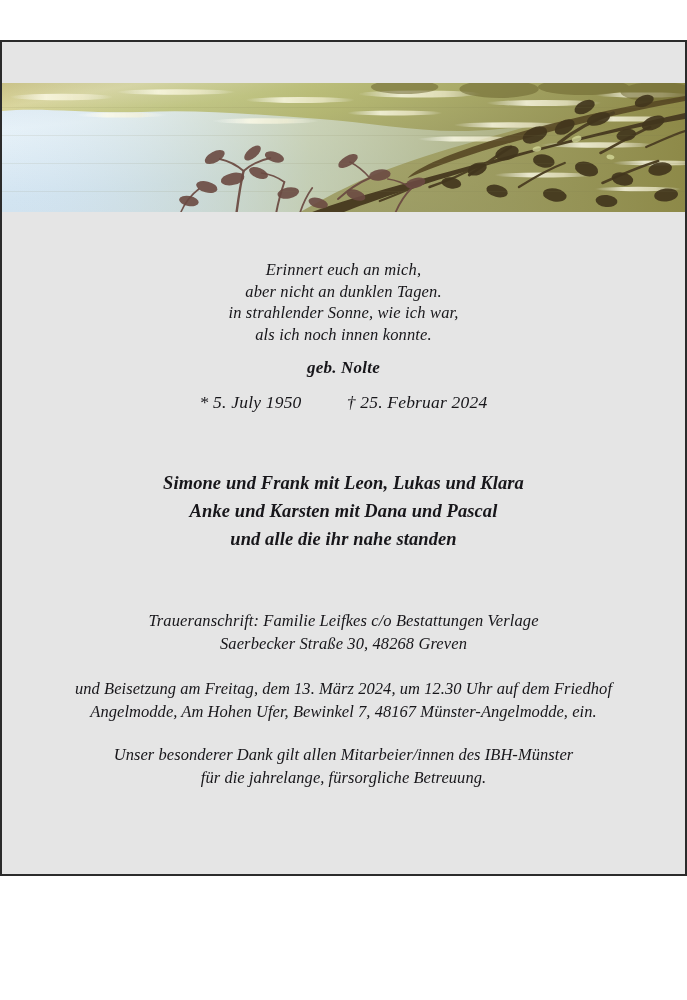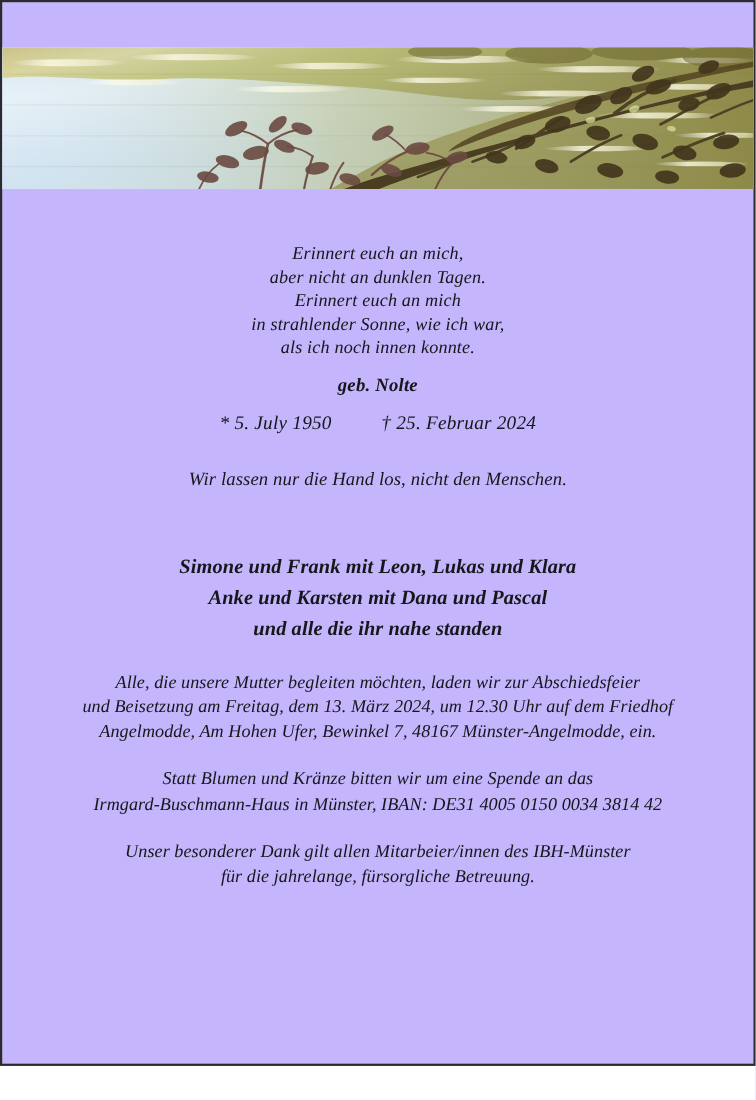--- a/index.html
+++ b/index.html
@@ -8,25 +8,26 @@
     background: #ffffff;
   }
   body {
     font-family: "Liberation Serif", "DejaVu Serif", serif;
     color: #17161a;
   }
 
   .page {
     position: relative;
     width: 687px;
-    height: 969px;
+    height: 836px;
     box-sizing: border-box;
-    background: #c4b5fd;
+    background: #e5e5e5;
     border: 2px solid #2b2b2b;
     overflow: hidden;
+    margin-top: 40px;
   }
 
   
   .photo-band {
     position: absolute;
     left: 0;
     right: 0;
     top: 41px;
     height: 129px;
     overflow: hidden;
@@ -287,52 +288,49 @@
         <rect x="0" y="108" width="687" height="1" fill="#7d7a50"></rect>
       </g>
     </svg>
   </div>
 
   <div class="content">
 
     <div class="poem">
       <div>Erinnert euch an mich,</div>
       <div>aber nicht an dunklen Tagen.</div>
-      <div>Erinnert euch an mich</div>
       <div>in strahlender Sonne, wie ich war,</div>
       <div>als ich noch innen konnte.</div>
     </div>
 
     <div class="maiden-name">geb. Nolte</div>
 
     <div class="dates">
       <span>* 5. July 1950</span>
       <span class="gap"></span>
       <span>† 25. Februar 2024</span>
     </div>
 
-    <div class="motto">Wir lassen nur die Hand los, nicht den Menschen.</div>
 
     <div class="mourners">
       <div>Simone und Frank mit Leon, Lukas und Klara</div>
       <div>Anke und Karsten mit Dana und Pascal</div>
       <div>und alle die ihr nahe standen</div>
     </div>
 
+    <div class="address">
+      <div>Traueranschrift: Familie Leifkes c/o Bestattungen Verlage</div>
+      <div>Saerbecker Straße 30, 48268 Greven</div>
+    </div>
 
     <div class="ceremony">
-      <div>Alle, die unsere Mutter begleiten möchten, laden wir zur Abschiedsfeier</div>
       <div>und Beisetzung am Freitag, dem 13. März 2024, um 12.30 Uhr auf dem Friedhof</div>
       <div>Angelmodde, Am Hohen Ufer, Bewinkel 7, 48167 Münster-Angelmodde, ein.</div>
     </div>
 
-    <div class="donation">
-      <div>Statt Blumen und Kränze bitten wir um eine Spende an das</div>
-      <div>Irmgard-Buschmann-Haus in Münster, IBAN: DE31 4005 0150 0034 3814 42</div>
-    </div>
 
     <div class="thanks">
       <div>Unser besonderer Dank gilt allen Mitarbeier/innen des IBH-Münster</div>
       <div>für die jahrelange, fürsorgliche Betreuung.</div>
     </div>
 
   </div>
 </div>
 
 </body></html>

